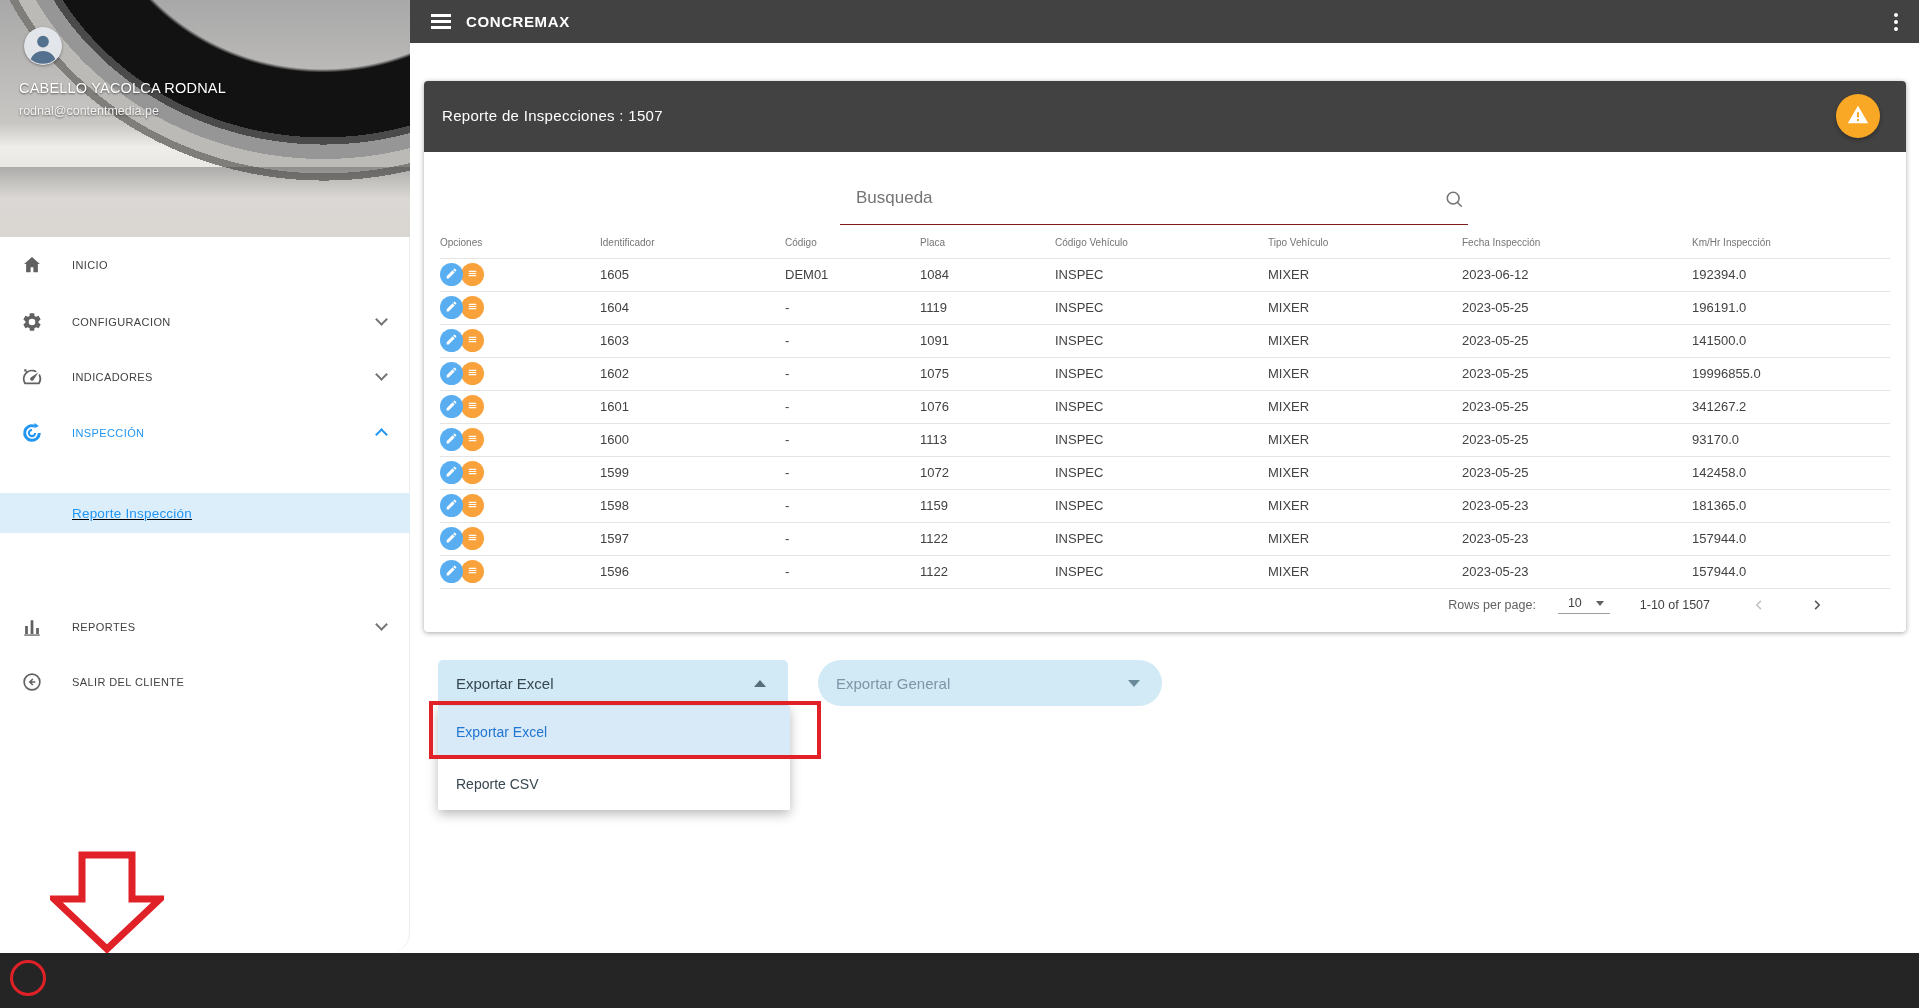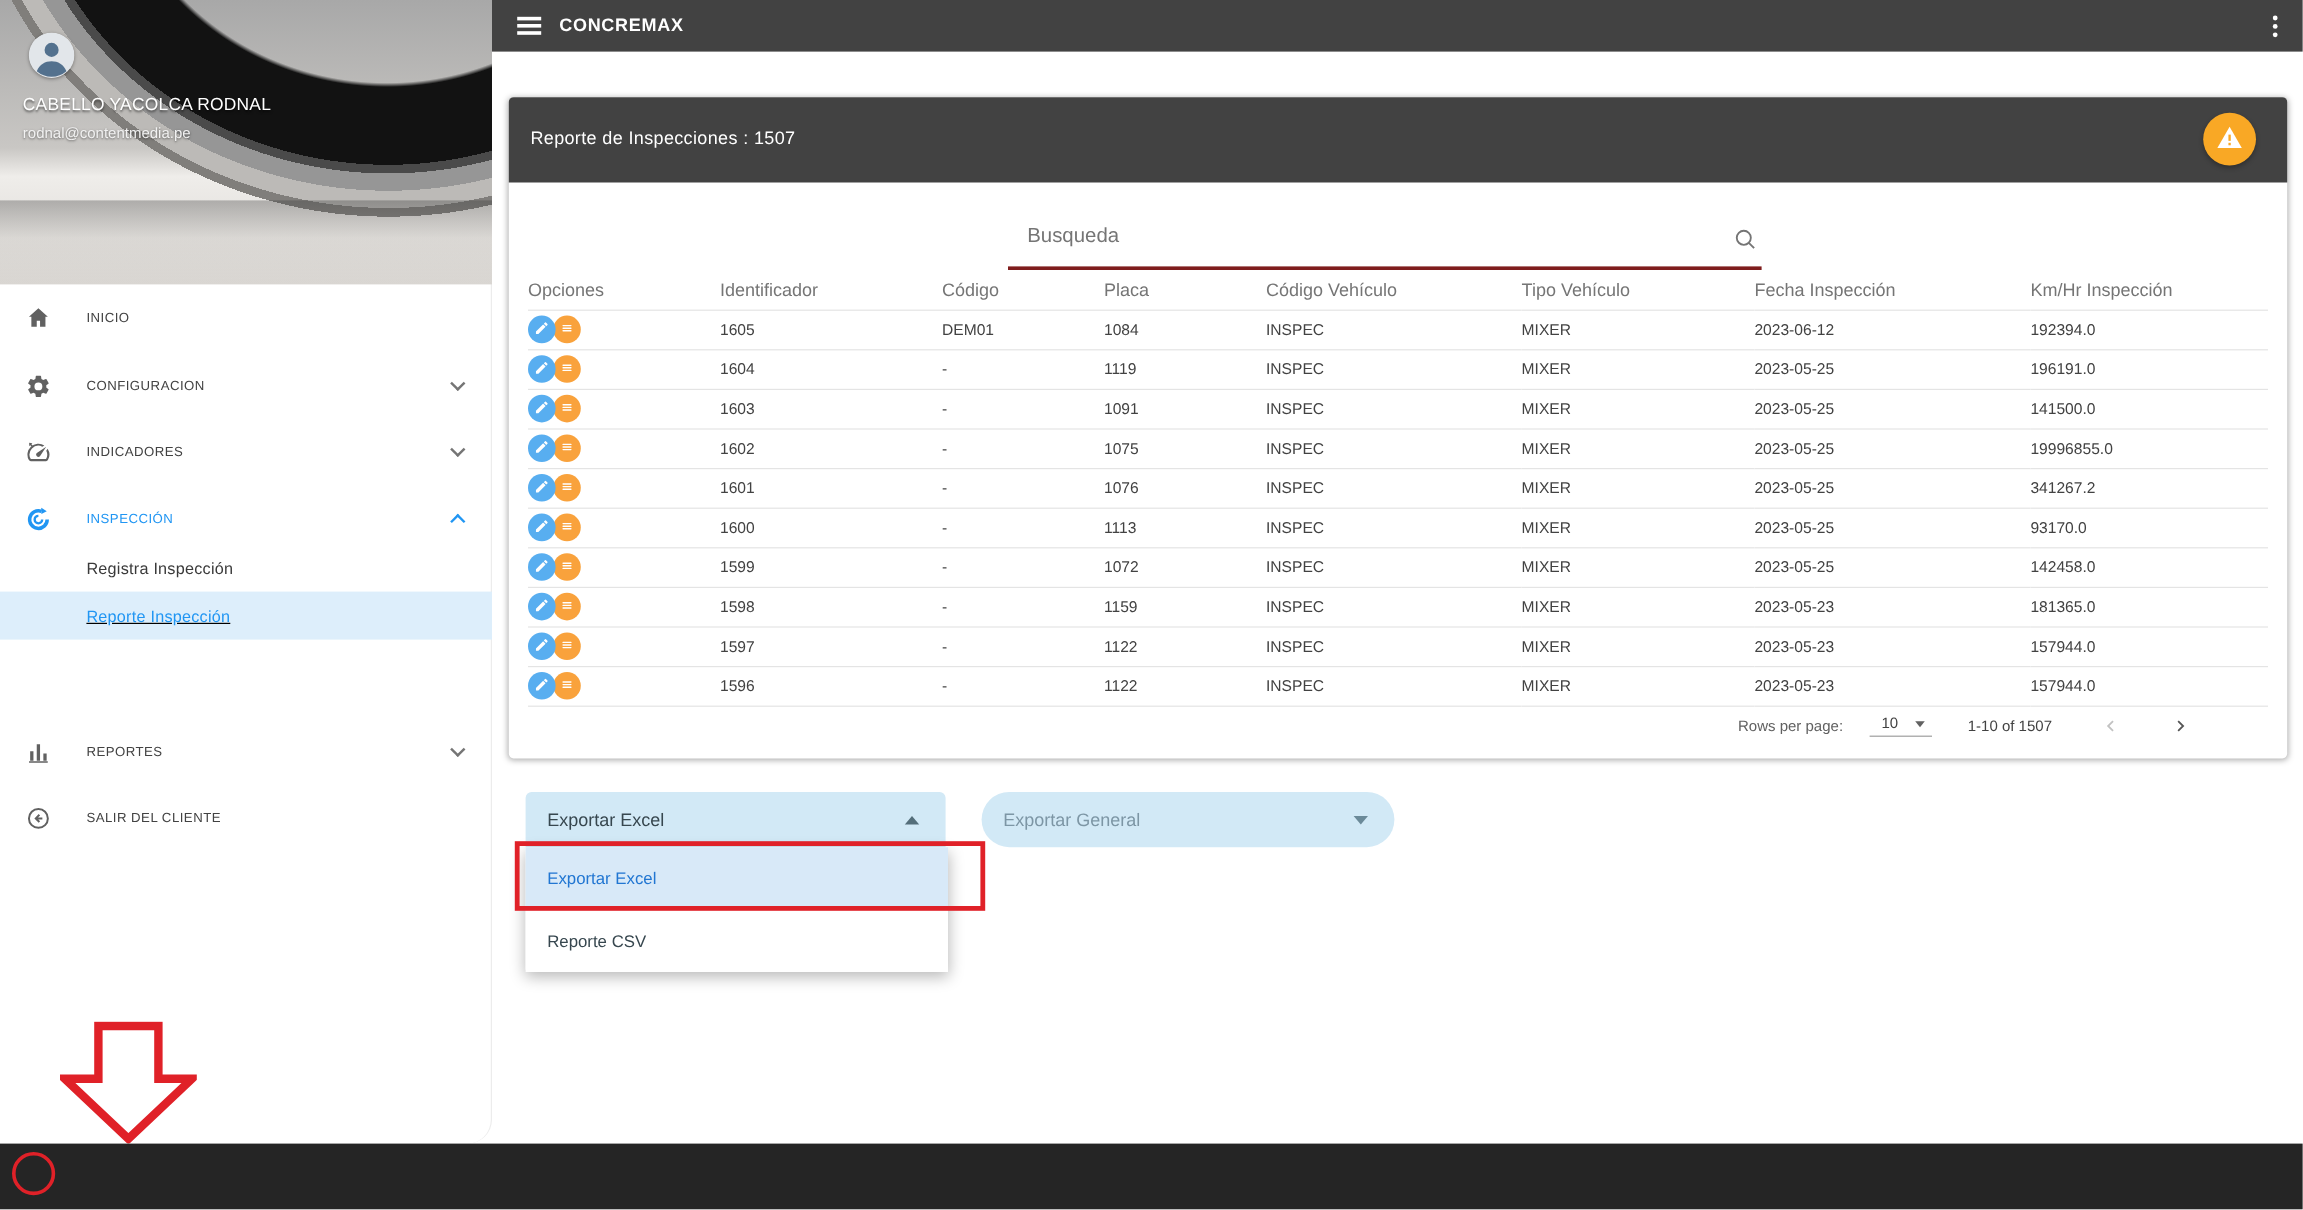--- a/index.html
+++ b/index.html
@@ -60,29 +60,29 @@
   .card-header { position:absolute; left:0; top:0; width:100%; height:71px; background:var(--topbar-bg);
     border-radius:4px 4px 0 0; }
   .card-title { position:absolute; left:18px; top:26px; color:#fff; font-size:15px; font-weight:500;
     letter-spacing:.3px; }
   .warning-btn { position:absolute; right:26px; top:13px; width:44px; height:44px; border-radius:50%;
     background:var(--warning); border:none; cursor:pointer; display:flex; align-items:center;
     justify-content:center; box-shadow:0 2px 4px rgba(0,0,0,.3); }
   .warning-btn svg { width:26px; height:26px; }
 
   .search-wrap { position:absolute; left:416px; top:96px; width:628px; height:48px; }
-  .search-input { width:100%; height:100%; border:none; border-bottom:3px solid #7f1d1d; outline:none;
+  .search-input { width:100%; height:100%; border:none; border-bottom:1px solid #7f1d1d; outline:none;
     font-size:17px; color:#424242; padding:0 36px 6px 16px; background:transparent;
     font-family:"Liberation Sans","DejaVu Sans",sans-serif; }
   .search-input::placeholder { color:#757575; }
   .search-ic { position:absolute; right:2px; top:12px; width:22px; height:22px; }
 
   table.grid { position:absolute; left:16px; top:147px; width:1450px; border-collapse:collapse;
     table-layout:fixed; }
-  table.grid th { height:30px; text-align:left; font-size:15px; font-weight:400; color:#757575;
+  table.grid th { height:30px; text-align:left; font-size:10px; font-weight:400; color:#757575;
     padding:0 4px 0 0; white-space:nowrap; overflow:hidden; }
   table.grid td { height:32px; font-size:13px; color:#424242; border-top:1px solid #e4e4e4;
     padding:0 4px 0 0; white-space:nowrap; }
   table.grid tr.lastline td { border-bottom:1px solid #e4e4e4; }
   .opt-cell { display:flex; align-items:center; height:32px; }
   .cbtn { width:23px; height:23px; border-radius:50%; border:none; cursor:pointer; display:flex;
     align-items:center; justify-content:center; padding:0; }
   .cbtn svg { width:13px; height:13px; }
   .cbtn.blue { background:var(--edit-blue); z-index:1; }
   .cbtn.orange { background:var(--list-orange); margin-left:-2px; }
@@ -181,23 +181,20 @@
               <path d="M20 12a8 8 0 1 1-5.2-7.5" stroke-width="3.2"></path>
               <path d="M12 8.6a3.4 3.4 0 1 0 3.4 3.4" stroke-width="2.2"></path>
             </g>
             <path d="M14.6 1.2l5 3.1-4.9 2.6z" fill="#2196F3"></path>
           </svg>
       </span>
       <span class="nav-label">INSPECCIÓN</span>
       <span class="chev up"></span>
     </div>
 
-    <div class="nav-item sub" style="top:453px">
-      <span class="nav-label">Registra Inspección</span>
-    </div>
 
     <div class="nav-item sub selected" style="top:493px">
       <span class="nav-label">Reporte Inspección</span>
     </div>
 
 
     <div class="nav-item" style="top:603px">
       <span class="nav-ic">
         <svg viewBox="0 0 24 24">
             <path fill="#616161" d="M4.5 11h3v8.5h-3zM10.5 4.5h3v15h-3zM16.5 13h3v6.5h-3z"></path>

